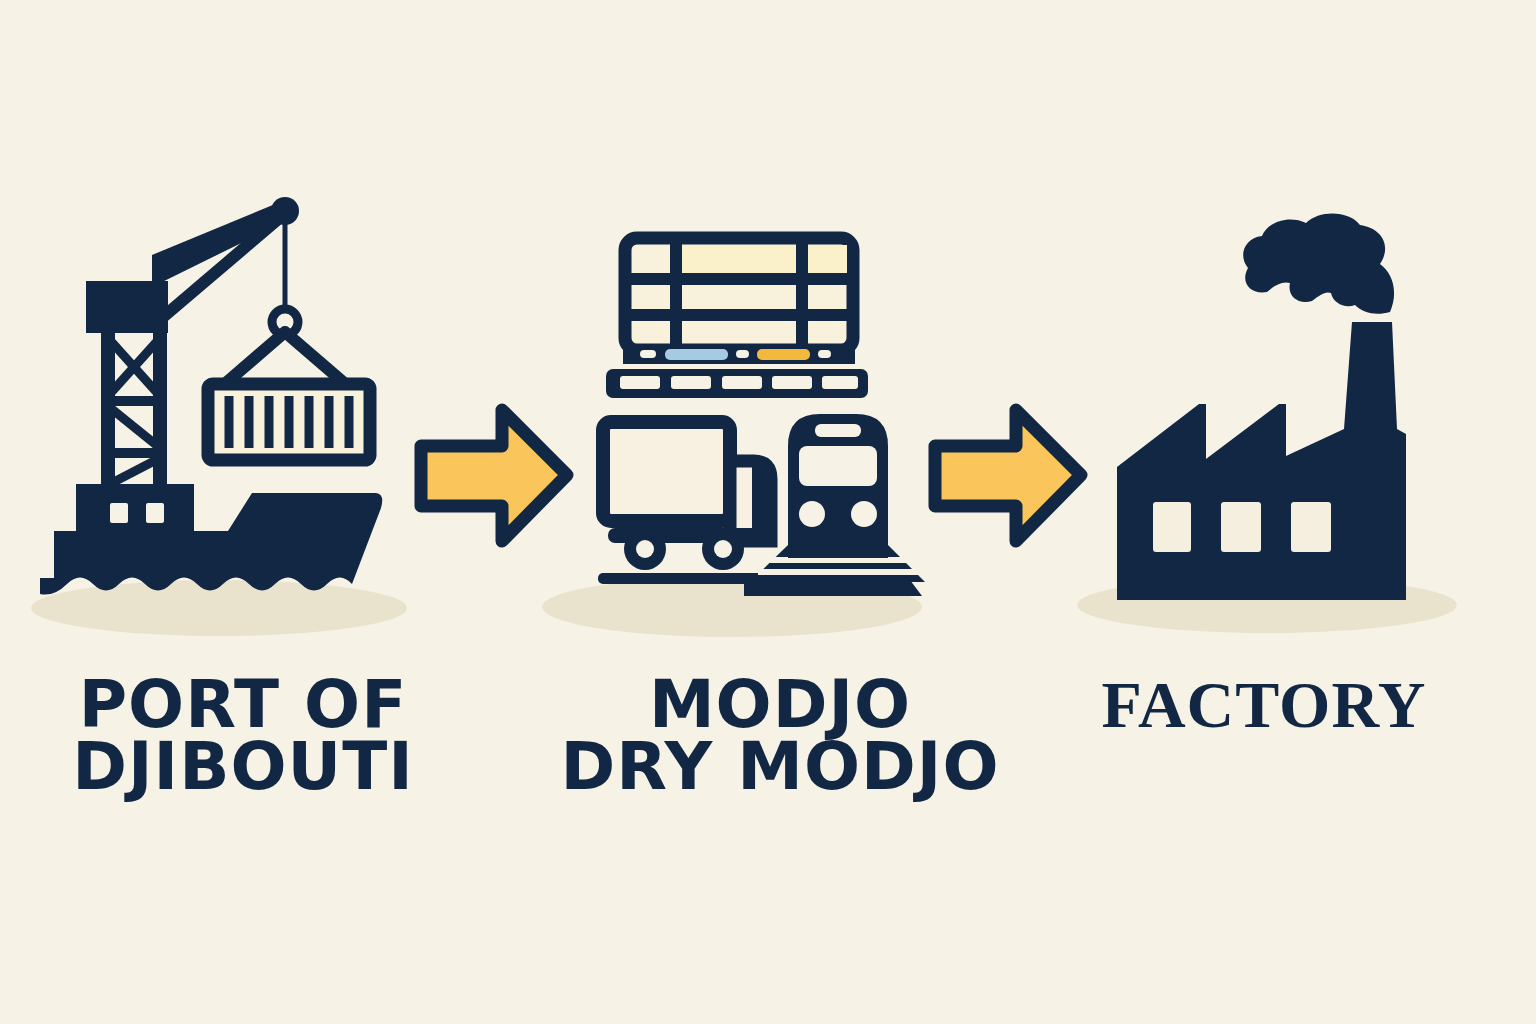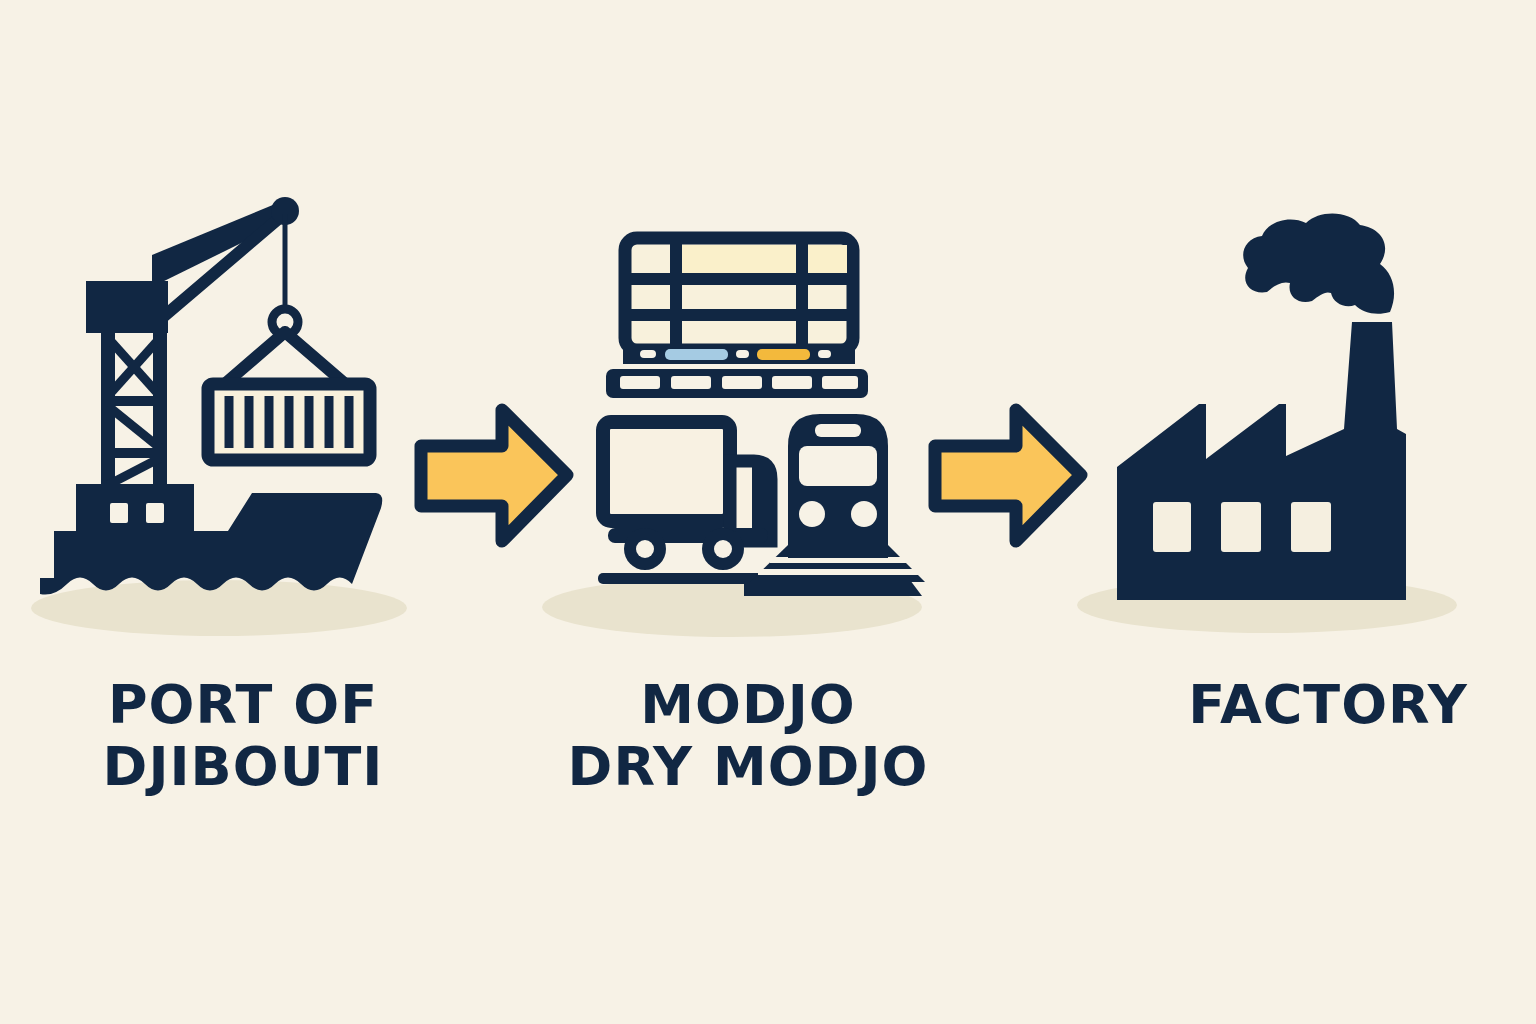--- a/index.html
+++ b/index.html
@@ -5,25 +5,25 @@
   html,body{margin:0;padding:0;background:#F7F2E6;}
   .stage{
     position:relative;width:1536px;height:1024px;overflow:hidden;
     background:#F7F2E6;
     font-family:"DejaVu Sans","Liberation Sans",sans-serif;
   }
   .icon-svg{position:absolute;display:block;}
   .node-label{
     position:absolute;transform:translateX(-50%);
     text-align:center;color:#112743;font-weight:bold;
-    font-size:54px;line-height:62px;letter-spacing:1px;white-space:nowrap;
+    font-size:66px;line-height:62px;letter-spacing:1px;white-space:nowrap;
   }
   .lbl-port{left:243px;top:674px;}
-  .lbl-dryport{left:748px;top:674px;}
-  .lbl-factory{left:1328px;top:674px;}
+  .lbl-dryport{left:780px;top:674px;}
+  .lbl-factory{left:1264px;top:674px;font-family:Liberation Serif, serif;}
   .svg-port{left:25px;top:185px;}
   .svg-dryport{left:540px;top:228px;}
   .svg-factory{left:1065px;top:210px;}
   .svg-arrow1{left:410px;top:398px;}
   .svg-arrow2{left:924px;top:398px;}
 </style>
 </head>
 <body>
 
 <div class="stage">

